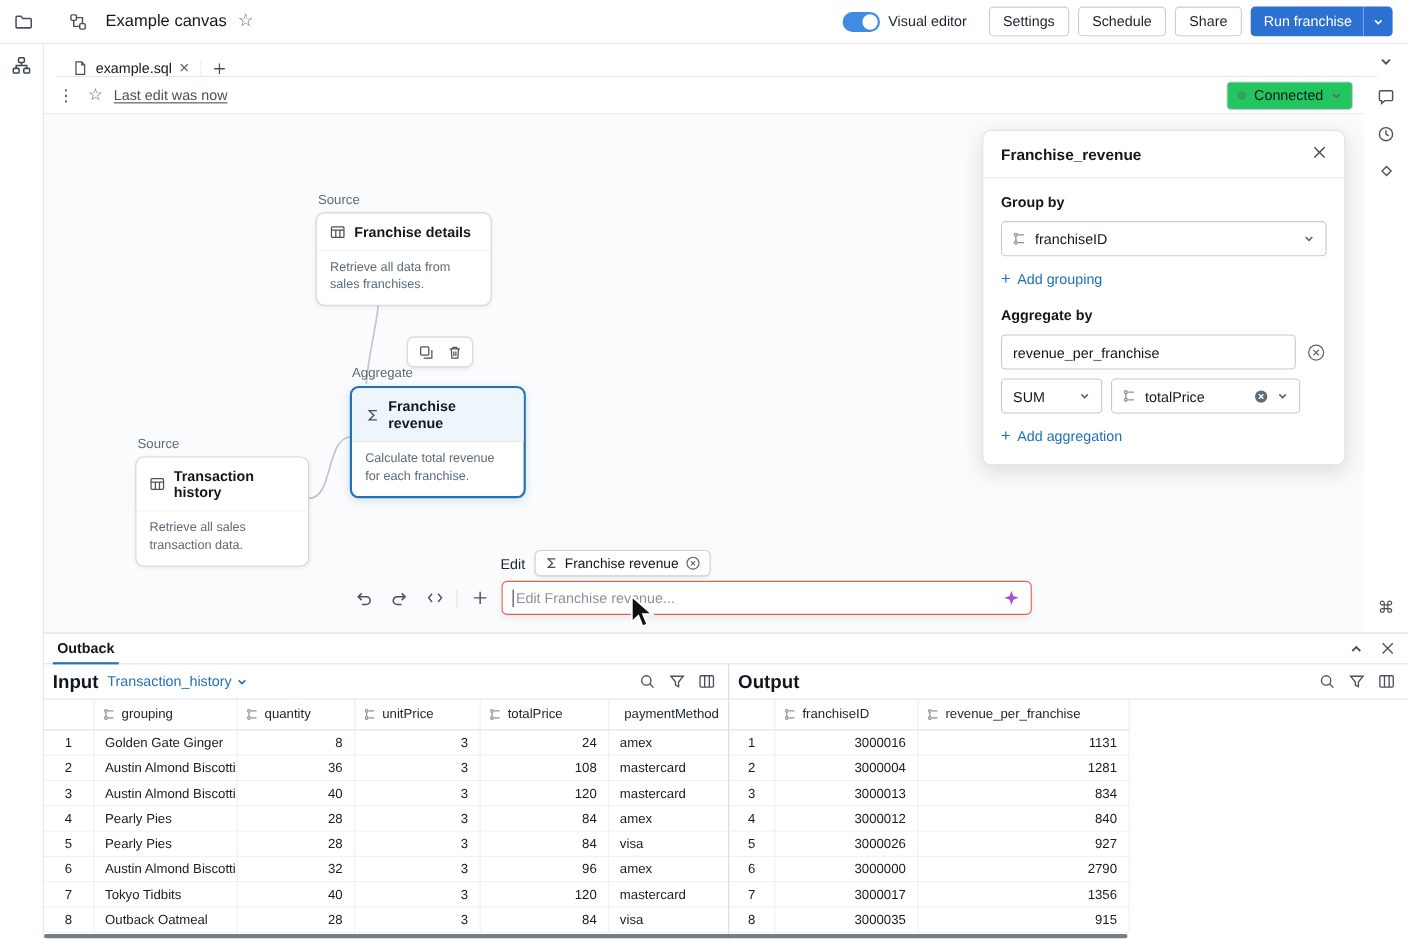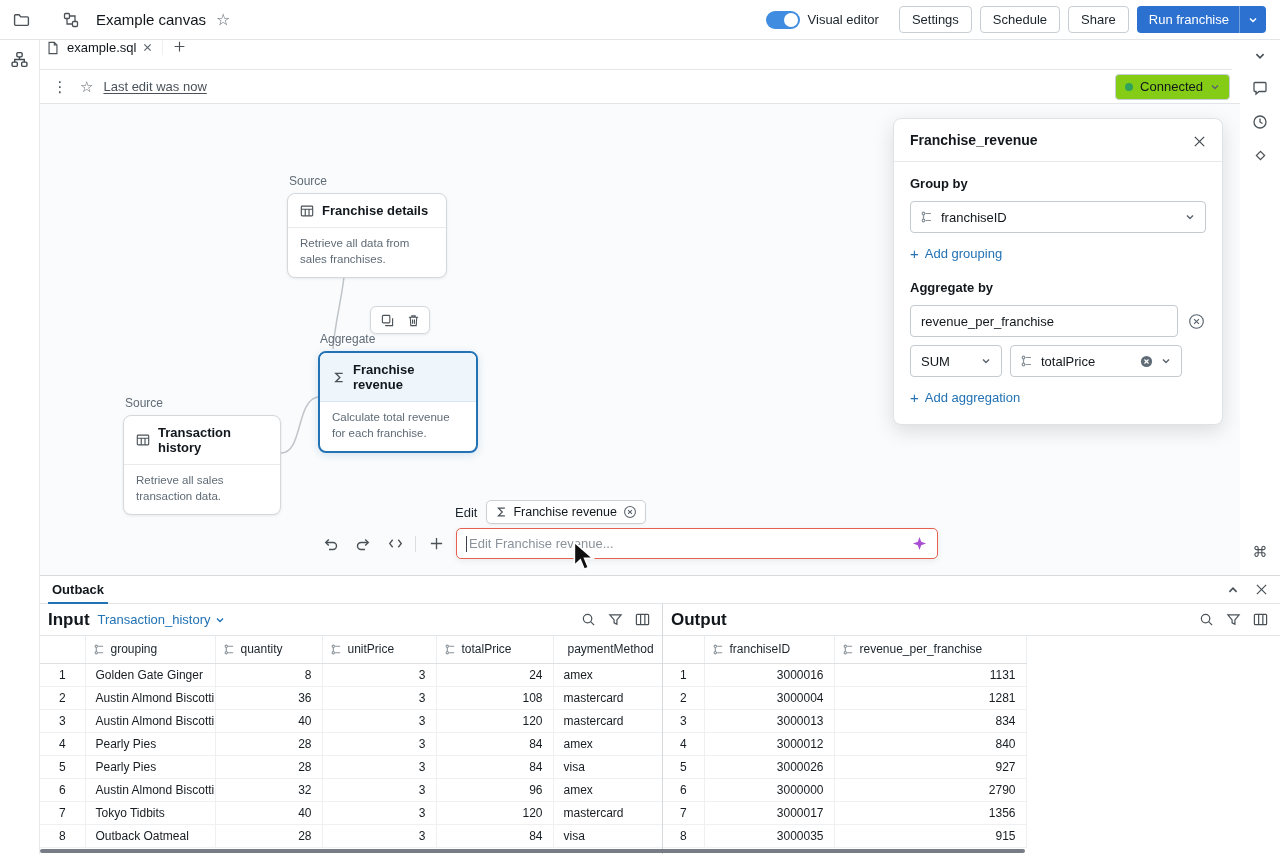--- a/index.html
+++ b/index.html
@@ -24,29 +24,29 @@
   .btn-primary{height:27px;border-radius:4px;background:#2c70d0;color:#fff;display:flex;align-items:stretch;font-size:13px;overflow:hidden}
   .btn-primary .lbl{display:flex;align-items:center;padding:0 10px 0 12px;font-weight:500}
   .split-chev{display:flex;align-items:center;padding:0 8px;border-left:1px solid rgba(255,255,255,.35)}
 
   
   .left-rail{position:absolute;left:0;top:40px;width:40px;height:814px;border-right:1px solid #e6e8ea;background:#fff;display:flex;flex-direction:column;align-items:center;padding-top:6px;z-index:4}
   .right-rail{position:absolute;left:1240px;top:40px;width:40px;height:535px;display:flex;flex-direction:column;align-items:center;gap:18px;padding:10px 0 14px;z-index:4}
   .rail-cmd{margin-top:auto;font-size:15px;color:#4a5258}
 
   
-  .tabbar{position:absolute;left:32px;top:40px;width:1200px;height:30px;display:flex;align-items:flex-start;border-bottom:1px solid #e3e6e8;background:#fff}
+  .tabbar{position:absolute;left:52px;top:40px;width:1200px;height:30px;display:flex;align-items:flex-end;border-bottom:1px solid #e3e6e8;background:#fff}
   .tab{display:flex;align-items:center;gap:7px;padding:0 10px 0 14px;font-size:13px;border-right:1px solid #eef0f2}
   .tab-close{display:flex;align-items:center}
   .tab-add{width:32px;display:flex;align-items:center;justify-content:center}
   .toolbar{position:absolute;left:40px;top:70px;width:1200px;height:34px;display:flex;align-items:center;gap:10px;padding:0 10px;border-bottom:1px solid #e3e6e8;background:#fff}
   .kebab{font-size:15px;color:#4a5258;width:20px;text-align:center}
   .toolbar .star-glyph{font-size:15px}
   .last-edit{font-size:13px;color:#49525a;text-decoration:underline;text-underline-offset:2px}
-  .connected{margin-left:auto;display:flex;align-items:center;gap:7px;height:26px;padding:0 9px;border:1px solid #c9ced4;border-radius:4px;background:#84cc16;font-size:13px}
+  .connected{margin-left:auto;display:flex;align-items:center;gap:7px;height:26px;padding:0 9px;border:1px solid #c9ced4;border-radius:4px;background:#22c55e;font-size:13px}
   .green-dot{width:8px;height:8px;border-radius:50%;background:#2fa35c}
 
   
   .canvas{position:absolute;left:40px;top:104px;width:1200px;height:471px;background:#fafbfc;overflow:hidden}
   .connectors{position:absolute;left:0;top:0;pointer-events:none}
   .node{position:absolute}
   .node-kind{font-size:12px;color:#5f6b76;margin:0 0 5px 2px}
   .node-card{background:#fff;border:1px solid #d4d8dc;border-radius:8px;box-shadow:0 1px 3px rgba(0,0,0,.08)}
   .node-head{display:flex;align-items:center;gap:8px;padding:9px 12px;font-size:13px;font-weight:600;border-bottom:1px solid #e8eaec;border-radius:8px 8px 0 0}
   .node-desc{padding:8px 12px 10px;font-size:11.5px;line-height:1.35;color:#5f6b76}
@@ -62,21 +62,21 @@
   .ai-row{position:absolute;left:279px;top:424px;display:flex;align-items:center;gap:8px}
   .tool-ic{width:24px;height:24px;display:flex;align-items:center;justify-content:center;border-radius:4px}
   .vdiv{width:1px;height:16px;background:#dcdfe2}
   .ai-input{position:relative;width:482px;height:31px;border:1.6px solid #e5604f;border-radius:5px;background:#fff;display:flex;align-items:center;padding:0 10px 0 12px;box-shadow:0 2px 6px rgba(0,0,0,.07)}
   .ai-input .caret{position:absolute;left:9px;top:7px;width:1px;height:16px;background:#3a4148}
   .ai-input input{flex:1;border:none;font-size:13px;color:#11171c;background:transparent}
   .ai-input input::placeholder{color:#8a939b}
 
   
   .panel{position:absolute;left:853px;top:14px;width:330px;background:#fff;border:1px solid #e0e3e6;border-radius:8px;box-shadow:0 6px 20px rgba(0,0,0,.13)}
-  .panel-head{display:flex;align-items:flex-end;justify-content:space-between;padding:13px 16px;border-bottom:1px solid #e8eaec}
+  .panel-head{display:flex;align-items:flex-start;justify-content:space-between;padding:13px 16px;border-bottom:1px solid #e8eaec}
   .panel-title{font-size:14px;font-weight:700}
   .panel-body{padding:14px 16px 18px}
   .sec-label{font-size:13px;font-weight:700;margin-bottom:10px}
   .sec-label.mt{margin-top:18px}
   .select{display:flex;align-items:center;gap:8px;height:32px;border:1px solid #c4cace;border-radius:4px;padding:0 10px;background:#fff;font-size:13px}
   .select .grow{flex:1;white-space:nowrap;overflow:hidden}
   .w-sum{width:92px;flex:none}
   .w-col{width:172px;flex:none}
   .link-btn{display:inline-flex;align-items:center;gap:6px;color:#2272b4;font-size:13px;margin-top:13px}
   .link-btn .plus{font-size:15px;line-height:1}

